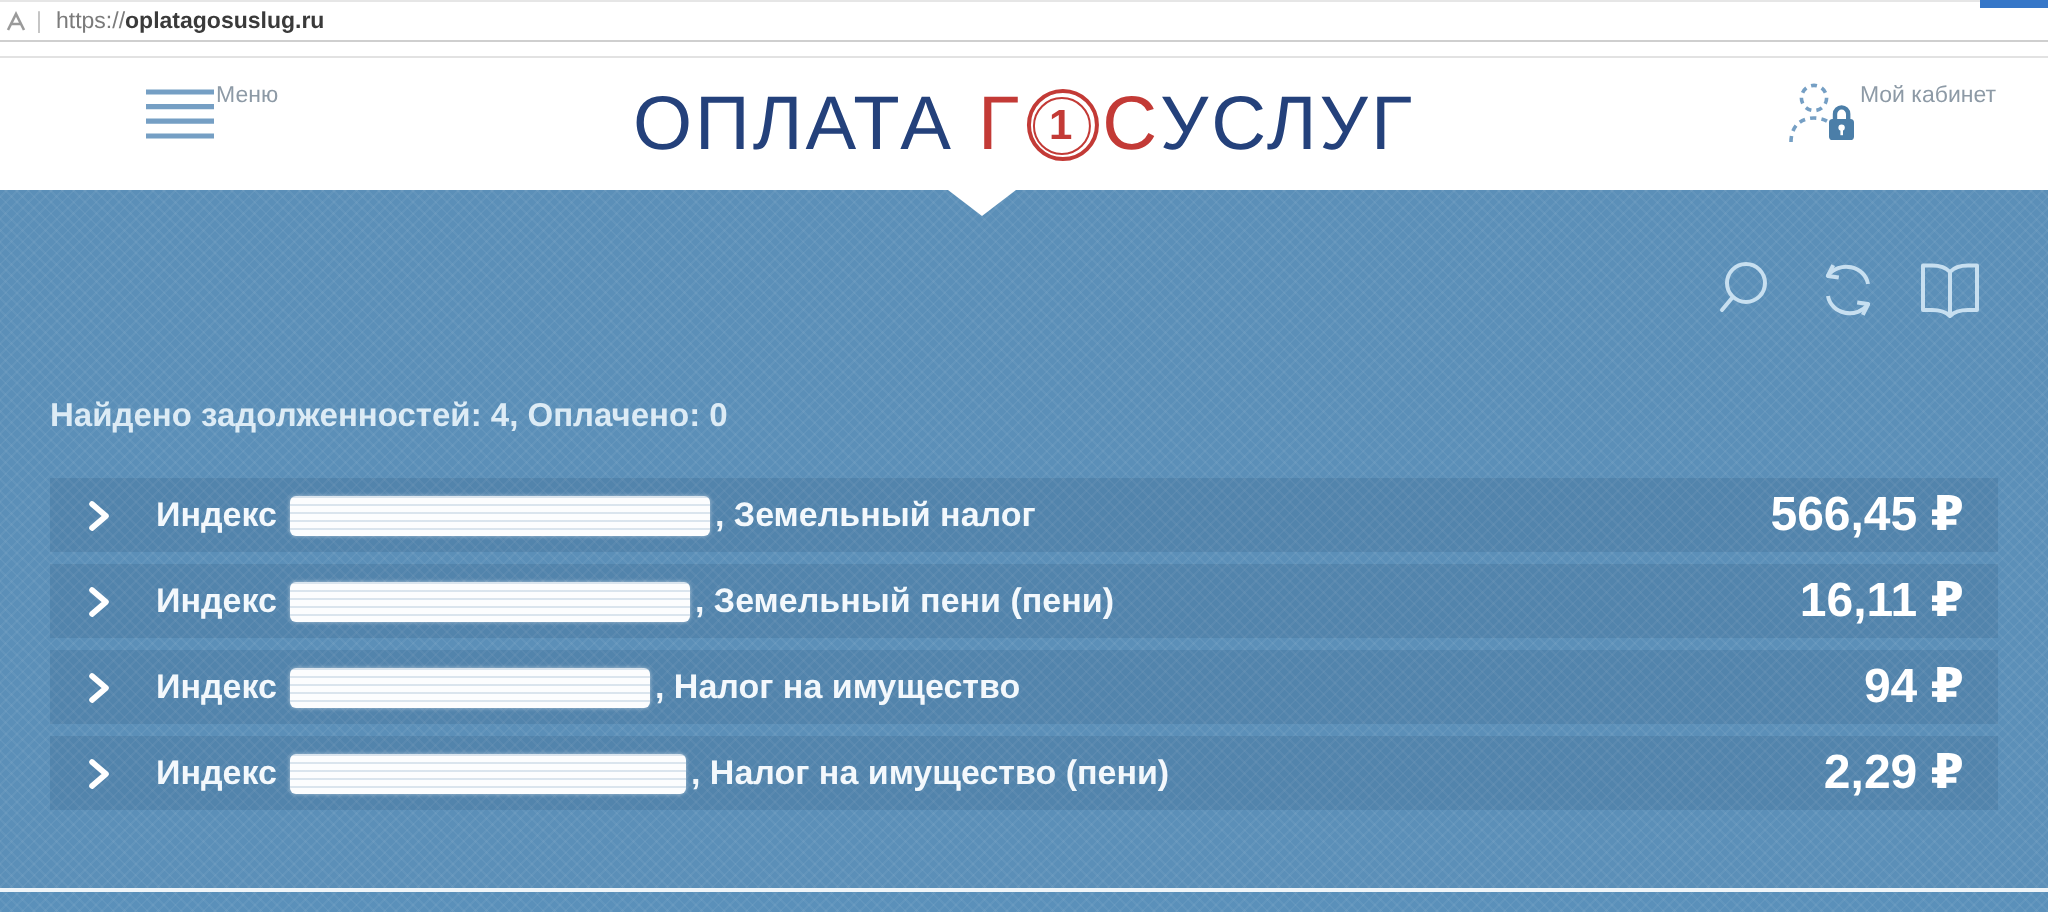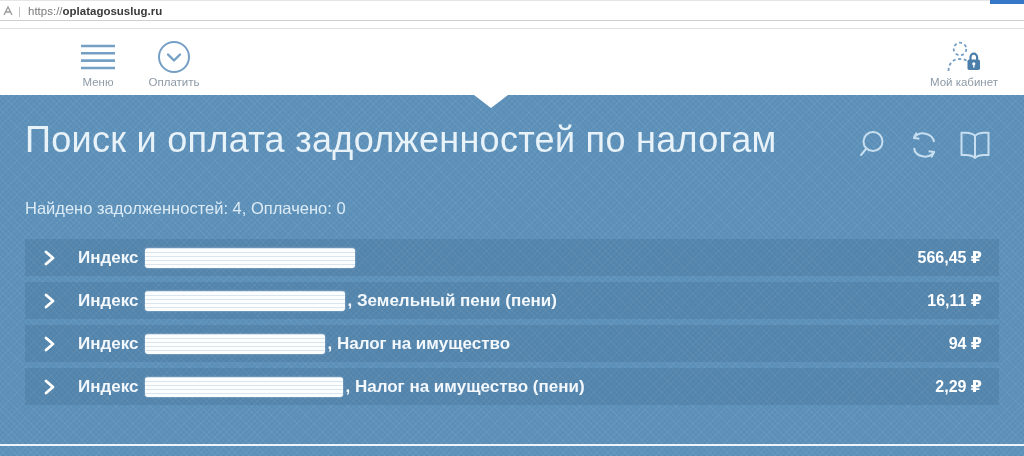--- a/index.html
+++ b/index.html
@@ -13,21 +13,21 @@
           font-size:11.5px;color:#7b7b7b;}
   .url-sep{color:#c2c2c2;margin:0 7px 0 5px;}
   .url-domain{color:#3a3a3a;font-weight:700;}
   .accent-strip{position:absolute;top:0;right:0;width:34px;height:4px;background:#3677c8;}
 
   
   .siteheader{position:absolute;top:28px;left:0;right:0;height:67px;background:#fff;
               border-top:1px solid #e2e2e2;}
   .nav-left{position:absolute;left:72px;top:11px;display:flex;gap:24px;}
   .nav-right{position:absolute;right:26px;top:11px;display:flex;gap:16px;}
-  .nav-item{display:flex;flex-direction:column;align-items:center;min-width:52px;cursor:pointer;}
+  .nav-item{display:flex;flex-direction:row;align-items:flex-start;min-width:52px;cursor:pointer;}
   .nav-item .ico{height:34px;display:flex;align-items:center;justify-content:center;}
   .nav-label{font-size:11.5px;color:#8d9aa6;margin-top:2px;white-space:nowrap;}
 
   .logo{position:absolute;left:50%;top:50%;transform:translate(-50%,-50%);
         display:flex;align-items:center;font-size:38px;letter-spacing:1.5px;
         color:#24417b;white-space:pre;}
   .logo-red{color:#c33a36;}
   .logo-circle{width:32px;height:32px;border:2.5px solid #c33a36;border-radius:50%;
                display:inline-flex;align-items:center;justify-content:center;
                position:relative;margin:0 2px;flex:none;}
@@ -41,35 +41,35 @@
   
   .bluearea{position:absolute;top:95px;left:0;right:0;height:349px;background-color:#5b8fb8;
       background-image:
         repeating-linear-gradient(45deg,rgba(255,255,255,.05) 0 1px,transparent 1px 4px),
         repeating-linear-gradient(-45deg,rgba(255,255,255,.05) 0 1px,transparent 1px 4px);}
   .page-title{position:absolute;left:25px;top:24px;font-size:36px;font-weight:400;
               color:#e8f2f9;letter-spacing:.3px;}
   .title-icons{position:absolute;right:32px;top:34px;display:flex;gap:17px;align-items:center;}
   .title-icons span{display:flex;cursor:pointer;}
 
-  .status{position:absolute;left:25px;top:104px;font-size:16.5px;color:#dcebf5;}
+  .status{position:absolute;left:25px;top:104px;font-size:16.5px;color:#dcebf5;font-weight:bold;}
 
   .rows{position:absolute;left:25px;right:25px;top:144px;}
   .row{height:37px;margin-bottom:6px;background:rgba(28,61,92,.12);
        display:flex;align-items:center;padding:0 17px 0 19px;cursor:pointer;justify-content:space-between;}
   .row-chevron{margin-right:23px;display:flex;flex:none;}
   .row-main{font-size:17px;font-weight:700;color:#f3f8fc;display:flex;align-items:center;white-space:pre;}
   .redact{display:inline-block;height:20px;border-radius:3px;background-color:#fcfdfe;
           margin:0 2px 0 7px;box-shadow:0 0 2px rgba(255,255,255,.5);
           background-image:repeating-linear-gradient(0deg,transparent 0 3px,rgba(130,165,195,.28) 3px 4px);}
   .row:nth-child(1) .redact{width:210px;}
   .row:nth-child(2) .redact{width:200px;}
   .row:nth-child(3) .redact{width:180px;}
   .row:nth-child(4) .redact{width:198px;}
-  .row-amount{margin-left:auto;font-size:16px;font-weight:700;color:#fff;white-space:nowrap;}
+  .row-amount{margin-left:auto;font-size:24px;font-weight:700;color:#fff;white-space:nowrap;}
 
   
   .bottomline{position:absolute;top:444px;left:0;right:0;height:2px;background:#eef4f8;}
   .footerband{position:absolute;top:446px;left:0;right:0;height:10px;background-color:#5a90ba;
       background-image:
         repeating-linear-gradient(45deg,rgba(255,255,255,.05) 0 1px,transparent 1px 4px),
         repeating-linear-gradient(-45deg,rgba(255,255,255,.05) 0 1px,transparent 1px 4px);}
 
   svg{display:block;}
 </style>
@@ -99,31 +99,25 @@
               <g stroke="#759fc4" stroke-width="2.6">
                 <line x1="1" y1="3" x2="35" y2="3"></line>
                 <line x1="1" y1="10.3" x2="35" y2="10.3"></line>
                 <line x1="1" y1="17.6" x2="35" y2="17.6"></line>
                 <line x1="1" y1="25" x2="35" y2="25"></line>
               </g>
             </svg>
         </span>
         <span class="nav-label">Меню</span>
       </div>
-      <div class="nav-item">
-        <span class="ico">
-          <svg width="34" height="34" viewBox="0 0 34 34">
-              <circle cx="17" cy="17" r="15" fill="none" stroke="#759fc4" stroke-width="2"></circle>
-              <polyline points="11,14.5 17,20.5 23,14.5" fill="none" stroke="#759fc4" stroke-width="2.4" stroke-linecap="round" stroke-linejoin="round"></polyline>
-            </svg>
-        </span>
-        <span class="nav-label">Оплатить</span>
-      </div>
-    </div>
-
+    </div>
+
+    <div class="logo">
+      <span>ОПЛАТА </span><span class="logo-red">Г</span><span class="logo-circle"><span class="logo-digit">1</span></span><span class="logo-red">С</span><span>УСЛУГ</span>
+    </div>
 
     <div class="nav-right">
       <div class="nav-item">
         <span class="ico">
           <svg width="38" height="34" viewBox="0 0 38 34">
             <circle cx="15" cy="9" r="6.3" fill="none" stroke="#759fc4" stroke-width="1.8" stroke-dasharray="3 2.6"></circle>
             <path d="M3.5 31 c0-8 5-12 11.5-12 3.4 0 6.3 1 8.5 3" fill="none" stroke="#759fc4" stroke-width="1.8" stroke-dasharray="3 2.6"></path>
             <path d="M25.5 20 v-3 a3.3 3.3 0 0 1 6.6 0 v3" fill="none" stroke="#4b7ea8" stroke-width="2.2"></path>
             <rect x="22.5" y="19.5" width="12.5" height="10.5" rx="1.8" fill="#4b7ea8"></rect>
             <circle cx="28.8" cy="23.8" r="1.6" fill="#fff"></circle>
@@ -132,21 +126,20 @@
         </span>
         <span class="nav-label">Мой кабинет</span>
       </div>
     </div>
   </div>
 
   <div class="pointer-triangle"></div>
 
   <div class="bluearea">
 
-    <div class="page-title">Поиск и оплата задолженностей по налогам</div>
 
     <div class="title-icons">
       <span>
         <svg width="32" height="32" viewBox="0 0 32 32">
             <circle cx="15" cy="12.5" r="9.5" fill="none" stroke="#c7dff0" stroke-width="2"></circle>
             <line x1="8" y1="20" x2="3" y2="26" stroke="#c7dff0" stroke-width="2" stroke-linecap="round"></line>
           </svg>
       </span>
       <span>
         <svg width="34" height="32" viewBox="0 0 34 32">
@@ -167,21 +160,21 @@
     <div class="status">Найдено задолженностей: 4, Оплачено: 0</div>
 
     <div class="rows">
 
       <div class="row">
         <span class="row-chevron">
           <svg width="11" height="16" viewBox="0 0 11 16">
               <polyline points="2,2 9,8 2,14" fill="none" stroke="#ffffff" stroke-width="2.8" stroke-linecap="round" stroke-linejoin="round"></polyline>
             </svg>
         </span>
-        <span class="row-main"><span>Индекс</span><span class="redact"></span></span>
+        <span class="row-main"><span>Индекс</span><span class="redact"></span><span>, Земельный налог</span></span>
         <span class="row-amount">566,45 ₽</span>
       </div>
 
       <div class="row">
         <span class="row-chevron">
           <svg width="11" height="16" viewBox="0 0 11 16">
               <polyline points="2,2 9,8 2,14" fill="none" stroke="#ffffff" stroke-width="2.8" stroke-linecap="round" stroke-linejoin="round"></polyline>
             </svg>
         </span>
         <span class="row-main"><span>Индекс</span><span class="redact"></span><span>, Земельный пени (пени)</span></span>

